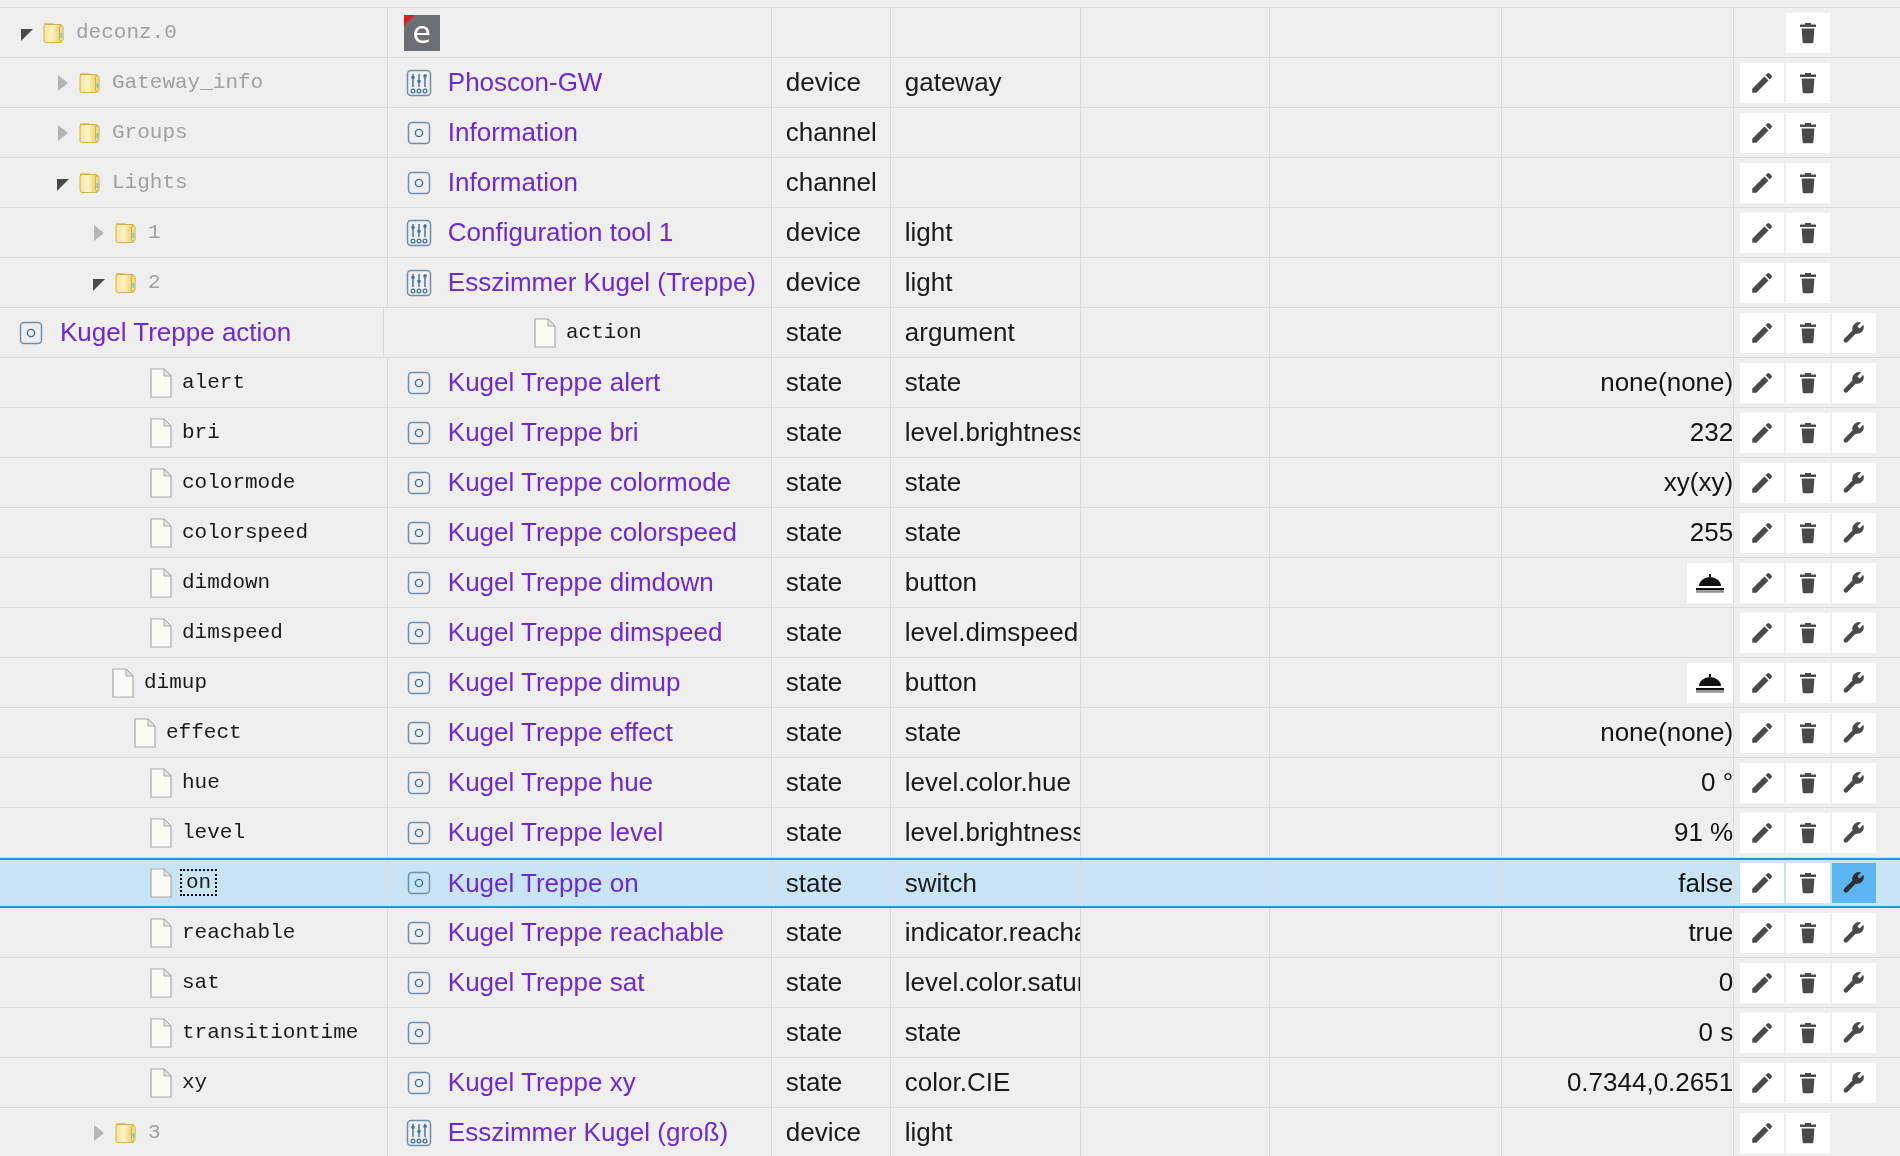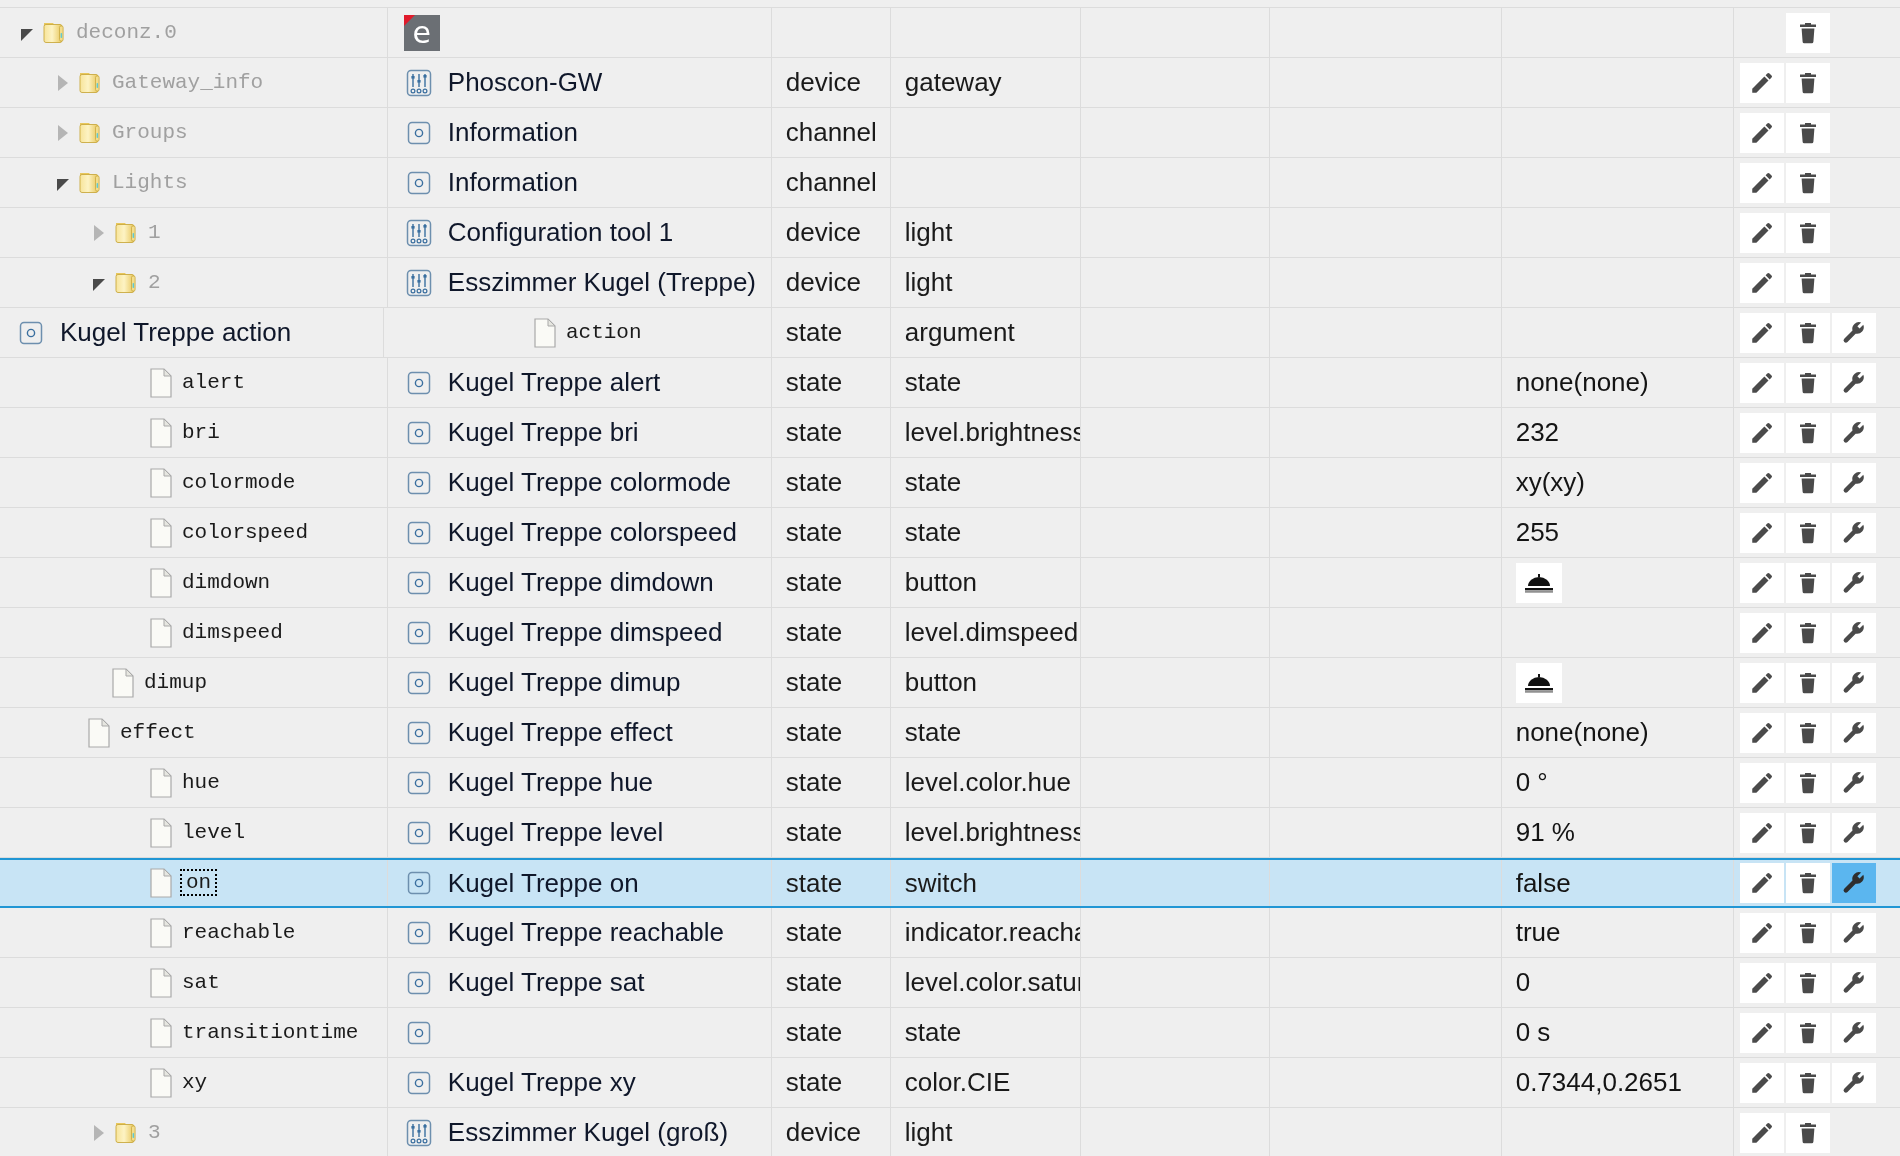--- a/index.html
+++ b/index.html
@@ -39,21 +39,21 @@
     overflow: hidden;
     white-space: nowrap;
     position: relative;
   }
   .c-tree   { width: 410px; padding-left: 0; }
   .c-name   { width: 405px; padding-left: 16px; }
   .c-type   { width: 125px; padding-left: 14px; }
   .c-role   { width: 200px; padding-left: 14px; }
   .c-blank1 { width: 200px; }
   .c-blank2 { width: 245px; }
-  .c-val    { width: 245px; padding-left: 14px; }
+  .c-val    { width: 245px; padding-left: 14px; justify-content: flex-end; }
   .c-act    { width: 175px; border-right: none; padding-left: 6px; }
 
   
   .tree-inner { display:flex; align-items:center; height:100%; width:100%; }
   .twisty {
     width: 26px; height: 100%;
     display: flex; align-items: center; justify-content: center;
     flex: 0 0 26px;
   }
   .tri-right {
@@ -76,21 +76,21 @@
   }
   .doc {
     width: 26px; height: 32px; flex: 0 0 26px;
     margin-right: 8px;
   }
   .tree-label { font-size: 21px; color: #a0a0a0; font-family: Liberation Mono, monospace; }
   .tree-label.dark { color: #1a1a1a; }
 
   
   .tile { width: 30px; height: 30px; flex: 0 0 30px; margin-right: 14px; }
-  .name-text { font-size: 26px; color: #0f172a; }
+  .name-text { font-size: 26px; color: #6d28d9; }
 
   
   .btn-icon-box {
     width: 46px; height: 40px; background: #ffffff;
     display:flex; align-items:center; justify-content:center;
   }
 
   
   .act-wrap { display:flex; align-items:center; height:100%; gap: 2px; }
   .act-btn {
@@ -935,21 +935,21 @@
           <span class="act-btn">
             <svg width="26" height="26" viewBox="0 0 24 24" fill="#4a4a4a">
     <path d="M20.6 4.3 l-3.5 3.5 -2.0 -2.0 3.5 -3.5 a6.2 6.2 0 0 0 -8.0 7.4 L3.0 17.2 a2.1 2.1 0 0 0 3.0 3.0 l7.5 -7.6 a6.2 6.2 0 0 0 7.1 -8.3 Z"></path>
   </svg>
           </span>
         </span>
     </div>
   </div>
     <div class="row">
     <div class="cell c-tree">
-      <div class="tree-inner" style="padding-left:60px">
+      <div class="tree-inner" style="padding-left:106px">
         <span class="twisty"></span>
         <span class="doc">
     <svg width="26" height="32" viewBox="0 0 26 32">
       <path d="M3 2 h13 l7 7 v21 H3 Z" fill="#fafaf6" stroke="#a9a9a9" stroke-width="1.2"></path>
       <path d="M16 2 v7 h7 Z" fill="#e6e6e0" stroke="#a9a9a9" stroke-width="1"></path>
     </svg></span>
         <span class="tree-label dark"><span>effect</span></span>
       </div>
     </div>
     <div class="cell c-name">

